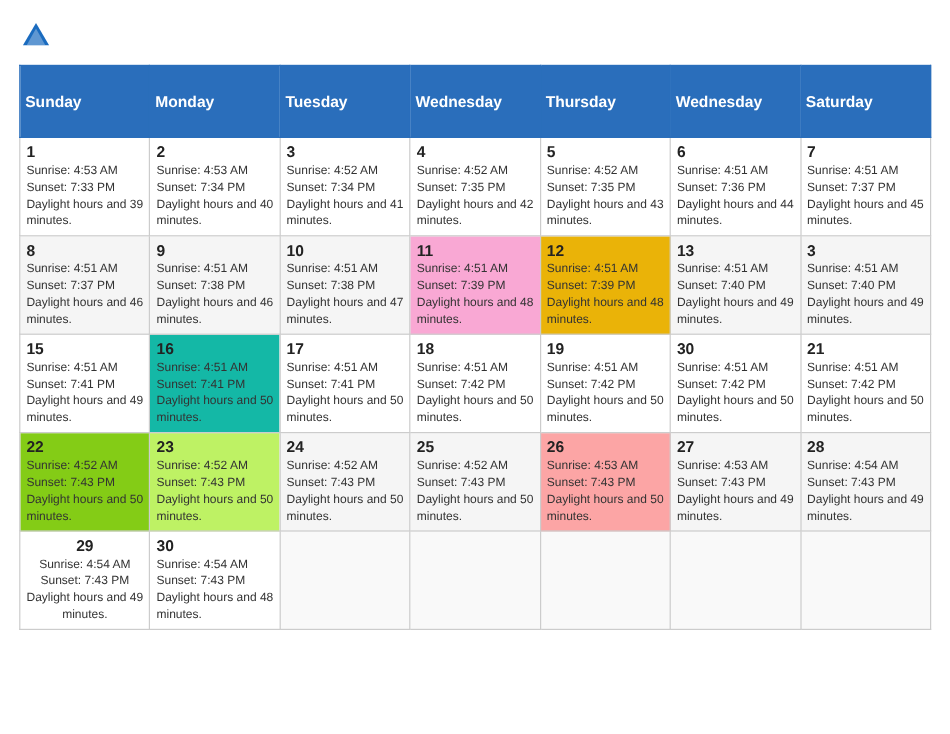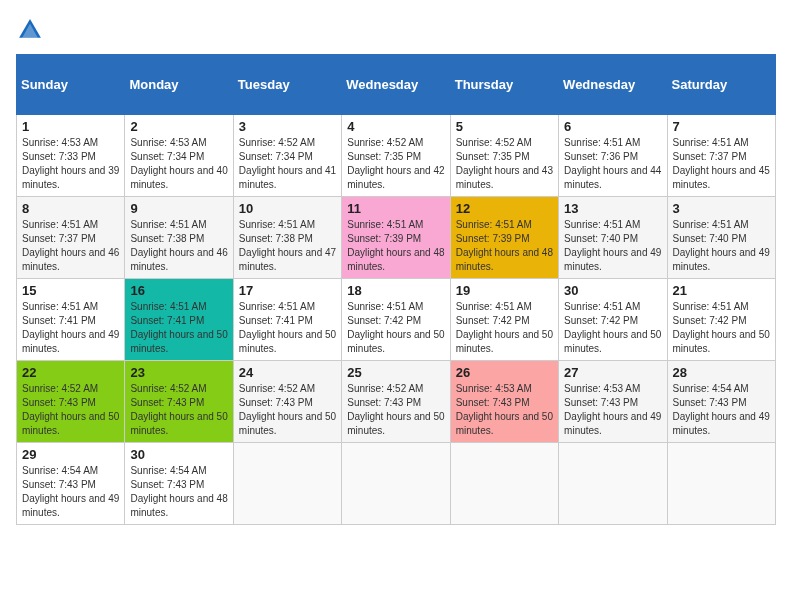--- a/index.html
+++ b/index.html
@@ -298,21 +298,21 @@
       </tr>
       <tr>
         <td style="background: #84cc16;">
         <span class="day-num">22</span>
         <div class="day-info">
           Sunrise: 4:52 AM<br>
           Sunset: 7:43 PM<br>
           Daylight hours and 50 minutes.
         </div>
       </td>
-        <td style="background: #84cc16;">
+        <td style="background: #bef264;">
         <span class="day-num">23</span>
         <div class="day-info">
           Sunrise: 4:52 AM<br>
           Sunset: 7:43 PM<br>
           Daylight hours and 50 minutes.
         </div>
       </td>
         <td style="background: rgb(245, 245, 245); margin-top: 36px;">
         <span class="day-num">24</span>
         <div class="day-info">
@@ -348,21 +348,21 @@
         <td style="background: rgb(245, 245, 245);">
         <span class="day-num">28</span>
         <div class="day-info">
           Sunrise: 4:54 AM<br>
           Sunset: 7:43 PM<br>
           Daylight hours and 49 minutes.
         </div>
       </td>
       </tr>
       <tr>
-        <td style="background: rgb(255, 255, 255);">
+        <td style="background: rgb(255, 255, 255); text-align: center;">
         <span class="day-num">29</span>
         <div class="day-info">
           Sunrise: 4:54 AM<br>
           Sunset: 7:43 PM<br>
           Daylight hours and 49 minutes.
         </div>
       </td>
         <td style="background: rgb(255, 255, 255);">
         <span class="day-num">30</span>
         <div class="day-info">

